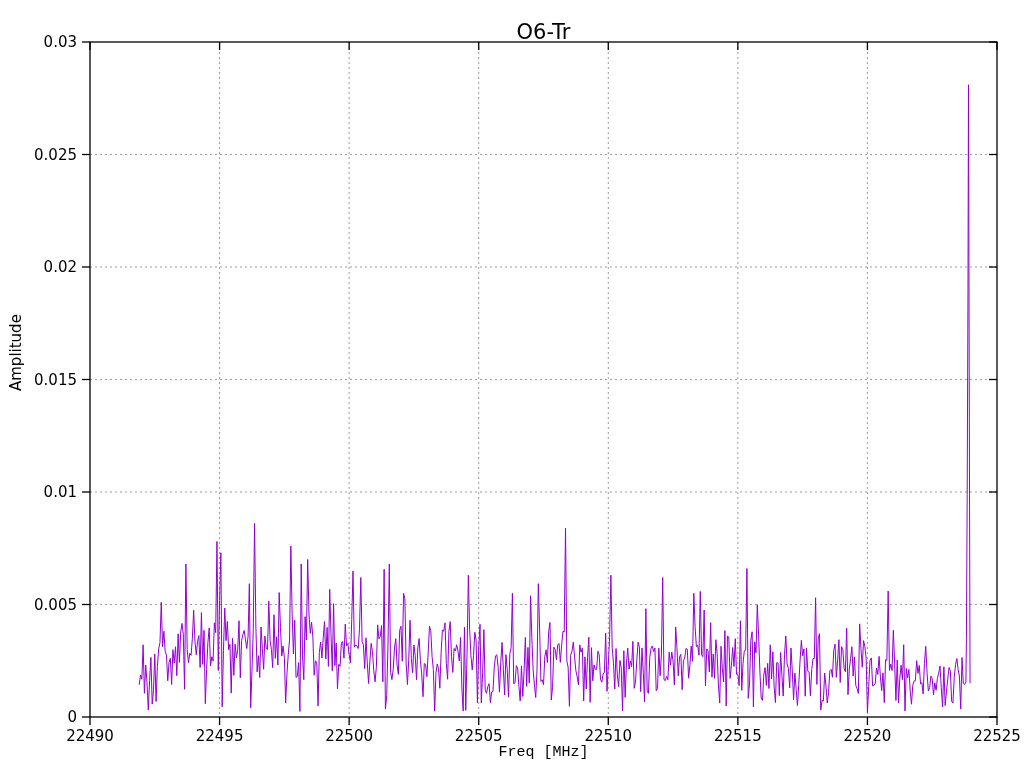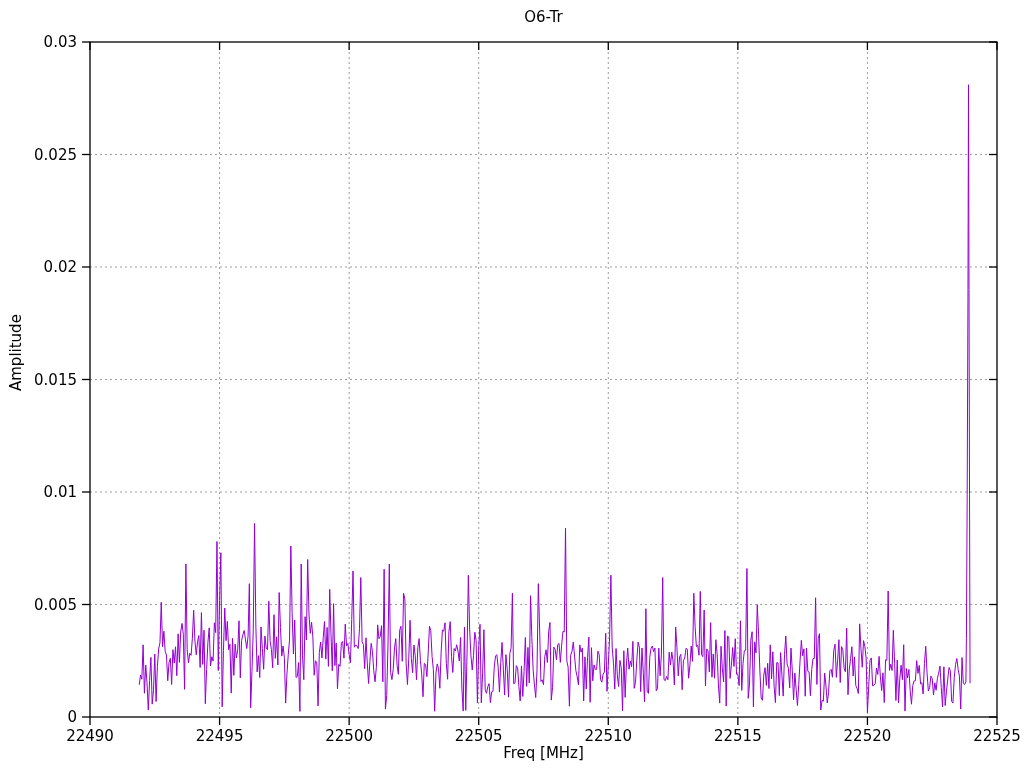--- a/index.html
+++ b/index.html
@@ -12,33 +12,34 @@
     position: relative;
     width: 1024px;
     height: 768px;
     background: #ffffff;
     overflow: hidden;
   }
   .chart-title {
     position: absolute;
     left: 90px;
     width: 907px;
-    top: 8px;
+    top: 20px;
     text-align: center;
-    font-size: 15px;
+    font-size: 21px;
     color: #000000;
   }
   .x-axis-title {
     position: absolute;
     left: 90px;
     width: 907px;
     top: 744px;
     text-align: center;
     font-size: 15px;
     color: #000000;
+    font-family: Liberation Mono, monospace;
   }
   .y-axis-title {
     position: absolute;
     left: 4px;
     top: 379px;
     width: 24px;
     font-size: 15px;
     color: #000000;
     transform: translateY(-50%) rotate(-90deg) ;
     transform-origin: center center;

